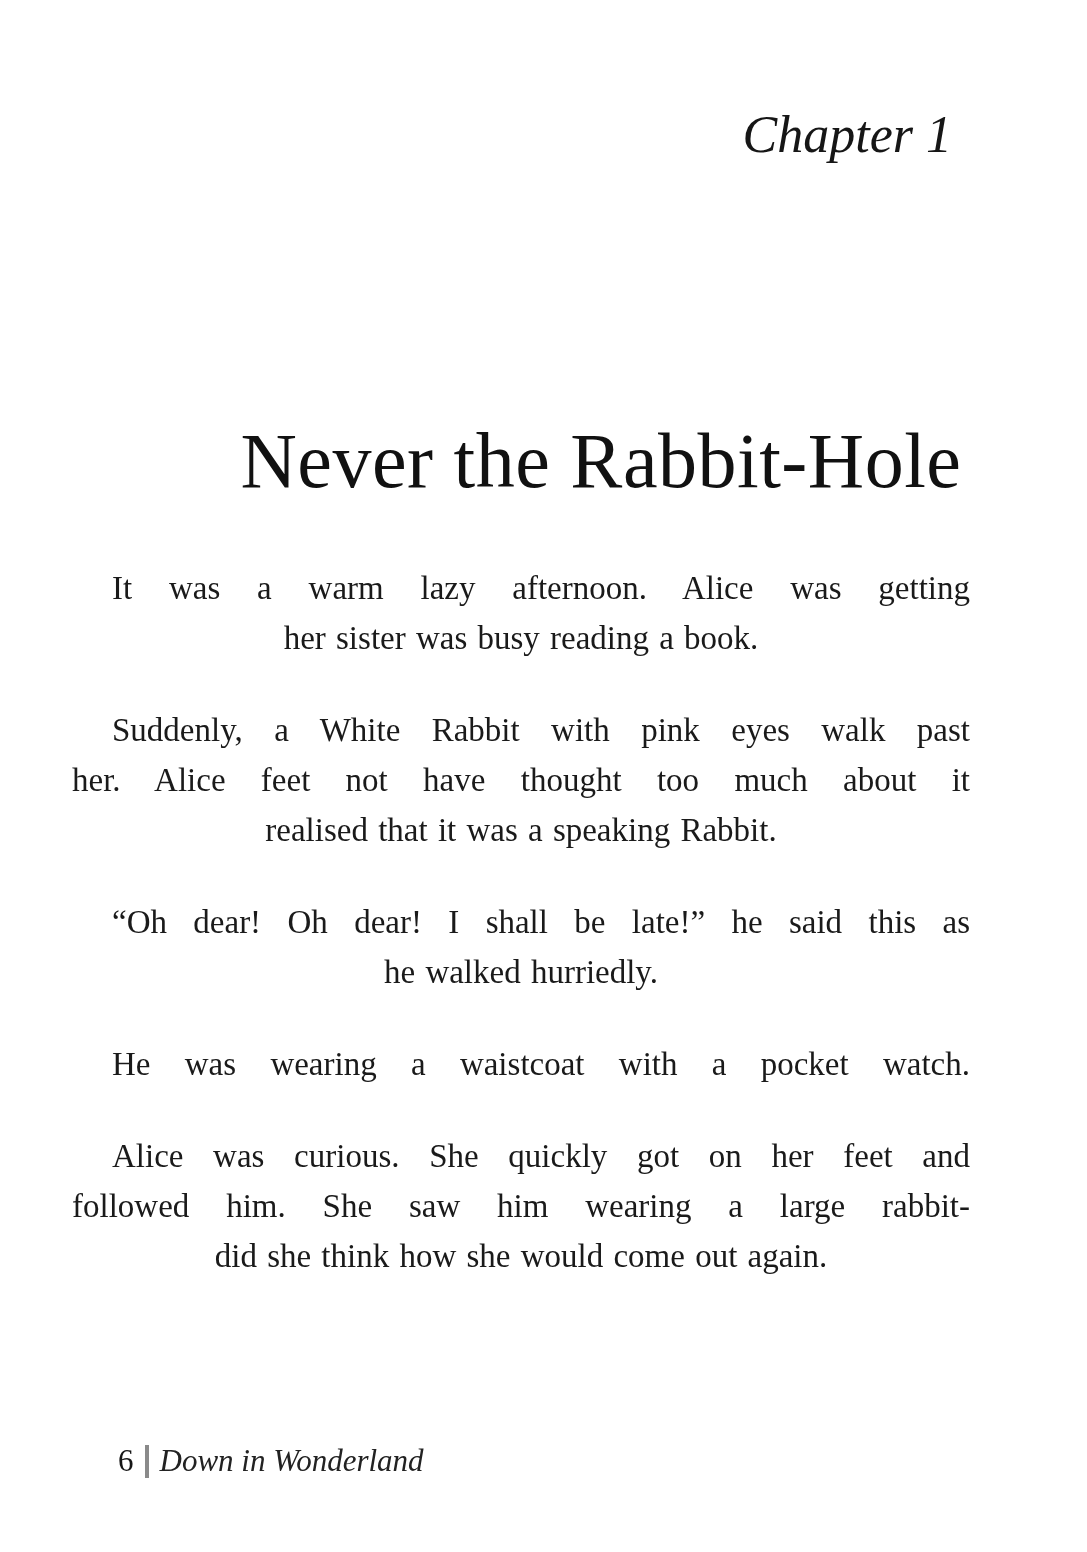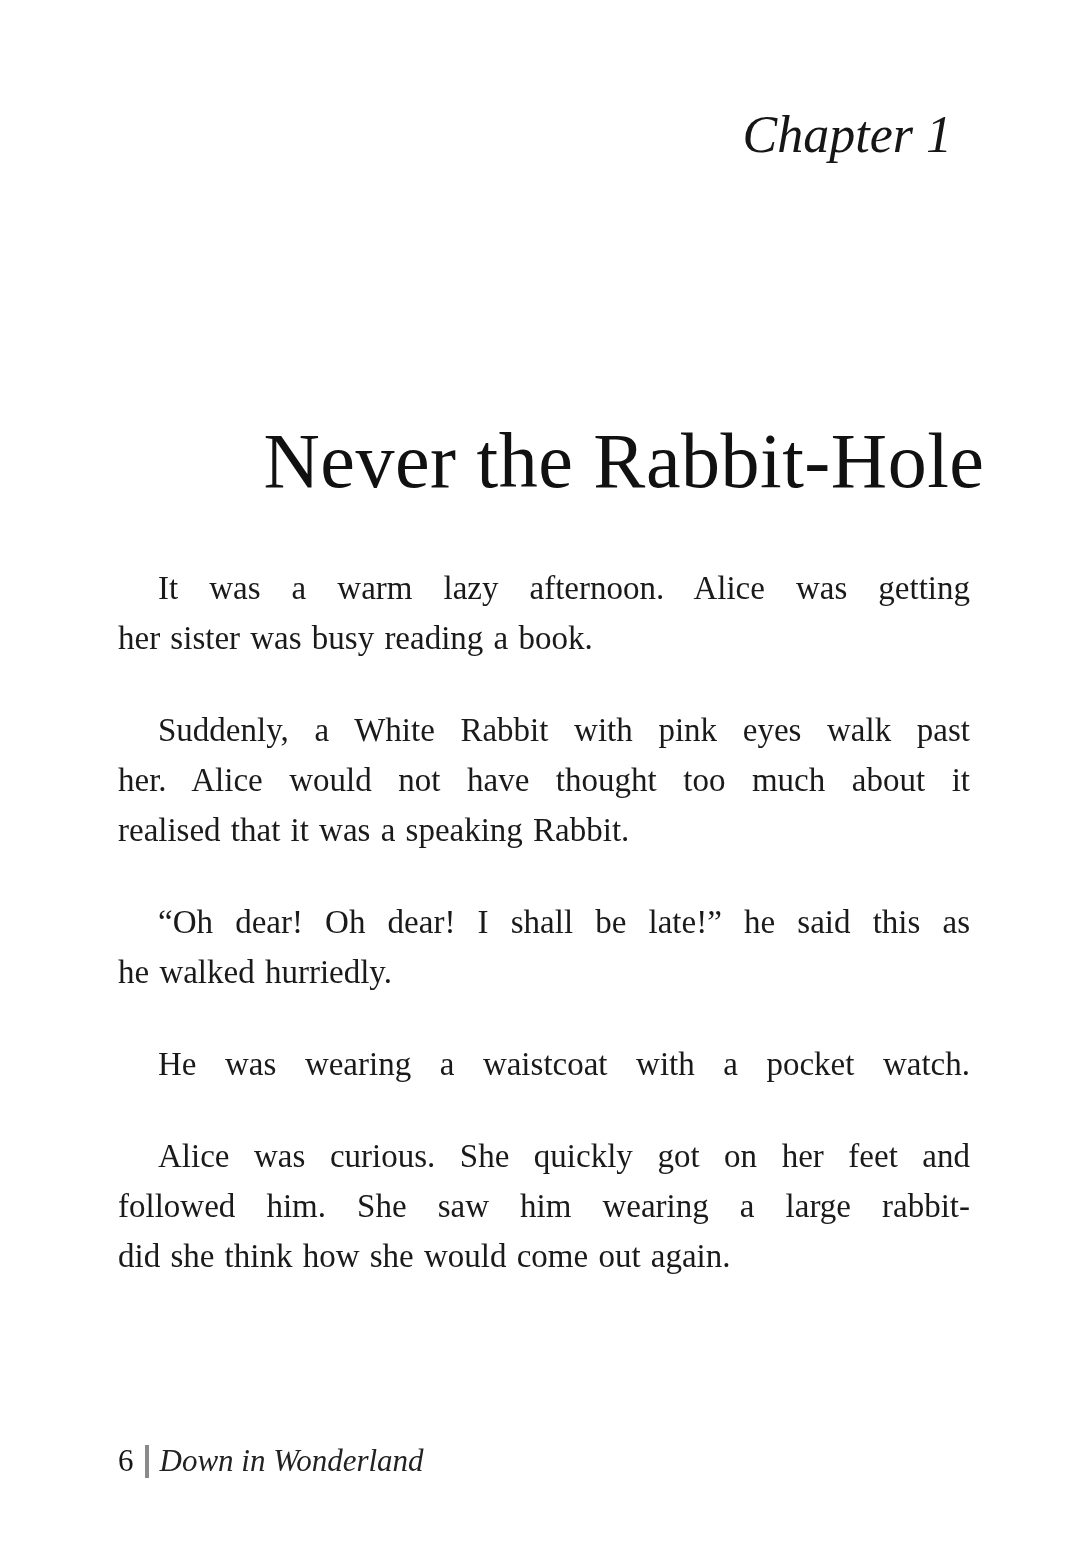--- a/index.html
+++ b/index.html
@@ -8,21 +8,21 @@
     background: #ffffff;
   }
   .page {
     position: relative;
     width: 1087px;
     height: 1552px;
     background: #ffffff;
     color: #1a1a1a;
     font-family: "Liberation Serif", serif;
     box-sizing: border-box;
-    padding: 0 117px 0 118px;
+    padding: 0 117px 0 72px;
     overflow: hidden;
   }
   .chapter {
     margin-top: 103px;
     font-style: italic;
     font-size: 52px;
     line-height: 64px;
     text-align: right;
     padding-right: 18px;
     white-space: nowrap;
@@ -41,21 +41,21 @@
   }
   .body-text {
     margin-top: 56px;
     font-size: 33px;
     line-height: 50px;
   }
   .paragraph + .paragraph {
     margin-top: 42px;
   }
   .line {
-    text-align: left;
+    text-align: center;
     word-spacing: 0.06em;
   }
   .line.just {
     text-align: justify;
     text-align-last: justify;
     text-justify: inter-word;
   }
   .line.indent {
     padding-left: 40px;
   }
@@ -92,21 +92,21 @@
 
   <h1 class="title">Never the Rabbit-Hole</h1>
 
   <div class="body-text">
       <div class="paragraph">
         <div class="line just indent">It was a warm lazy afternoon. Alice was getting</div>
         <div class="line">her sister was busy reading a book.</div>
       </div>
       <div class="paragraph">
         <div class="line just indent">Suddenly, a White Rabbit with pink eyes walk past</div>
-        <div class="line just">her. Alice would not have thought too much about it</div>
+        <div class="line just">her. Alice feet not have thought too much about it</div>
         <div class="line">realised that it was a speaking Rabbit.</div>
       </div>
       <div class="paragraph">
         <div class="line just indent">“Oh dear! Oh dear! I shall be late!” he said this as</div>
         <div class="line">he walked hurriedly.</div>
       </div>
       <div class="paragraph">
         <div class="line just indent">He was wearing a waistcoat with a pocket watch.</div>
       </div>
       <div class="paragraph">

